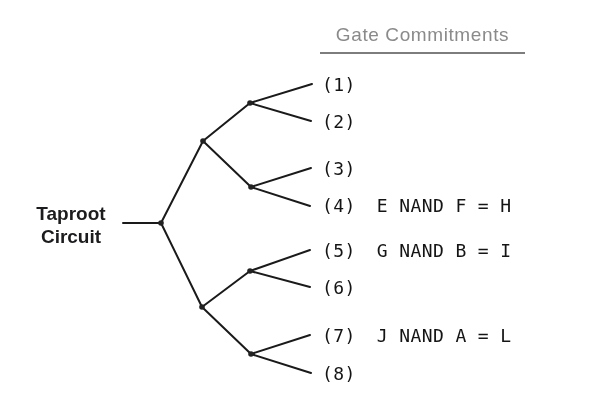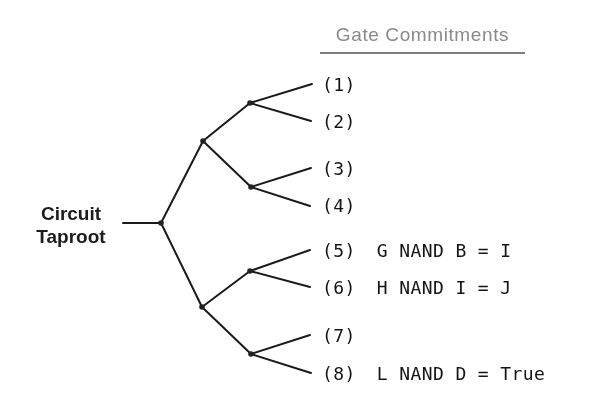--- a/index.html
+++ b/index.html
@@ -101,45 +101,45 @@
       <circle cx="251" cy="354" r="2.8"></circle>
     </g>
   </svg>
 
   <div class="header">
     <div class="header-title">Gate Commitments</div>
     <div class="header-underline"></div>
   </div>
 
   <div class="root-label">
+    <div>Taproot</div>
     <div>Circuit</div>
-    <div>Taproot</div>
   </div>
 
   <div class="gate-row" style="top:72px">
     <span>(1)</span>
   </div>
   <div class="gate-row" style="top:109px">
     <span>(2)</span>
   </div>
   <div class="gate-row" style="top:156px">
     <span>(3)</span>
   </div>
   <div class="gate-row" style="top:193px">
     <span>(4)</span>
+    <span>E NAND F = H</span>
   </div>
   <div class="gate-row" style="top:238px">
     <span>(5)</span>
     <span>G NAND B = I</span>
   </div>
   <div class="gate-row" style="top:275px">
     <span>(6)</span>
-    <span>H NAND I = J</span>
   </div>
   <div class="gate-row" style="top:323px">
     <span>(7)</span>
+    <span>J NAND A = L</span>
   </div>
   <div class="gate-row" style="top:361px">
     <span>(8)</span>
-    <span>L NAND D = True</span>
   </div>
 
 </div>
 
 </body></html>

